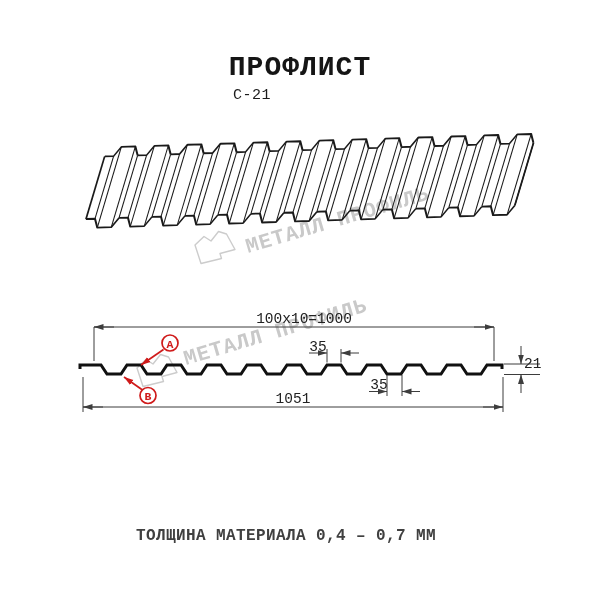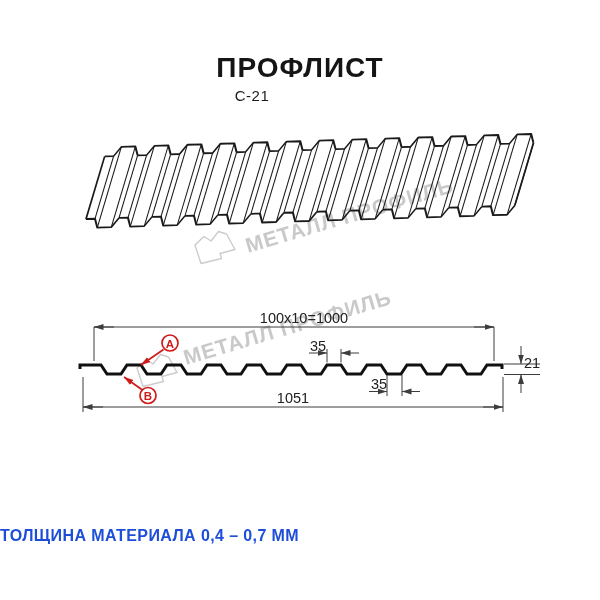--- a/index.html
+++ b/index.html
@@ -1,23 +1,23 @@
 <!DOCTYPE html>
 <html><head>
 <meta charset="utf-8">
 <style>
   html,body{margin:0;padding:0;background:#fff;}
   #stage{position:relative;width:600px;height:600px;background:#ffffff;overflow:hidden;
-         font-family:Liberation Sans, sans-serif;}
+         font-family:Liberation Mono, monospace;}
   .title{position:absolute;top:52px;left:0;width:600px;text-align:center;
          font-size:28px;font-weight:800;letter-spacing:1px;color:#151515;}
   .subtitle{position:absolute;top:87px;left:0;width:504px;text-align:center;
          font-size:15px;font-weight:400;letter-spacing:.5px;color:#1c1c1c;}
-  .caption{position:absolute;top:527px;left:0;width:572px;text-align:left;
-         font-size:16px;font-weight:700;letter-spacing:.4px;color:#1d4ed8;}
+  .caption{position:absolute;top:527px;left:0;width:572px;text-align:center;
+         font-size:16px;font-weight:700;letter-spacing:.4px;color:#404040;}
   svg{position:absolute;left:0;top:0;}
   
   .rib-line{stroke:#1a1a1a;stroke-width:1.1;fill:none;}
   .rib-edge{stroke:#1a1a1a;stroke-width:1.8;fill:none;stroke-linejoin:round;}
   
   .wm-text{font-size:21px;font-weight:700;letter-spacing:1px;fill:#c9c9c9;}
   .wm-logo{stroke:#cccccc;stroke-width:1.4;fill:none;stroke-linejoin:round;}
   
   .profile{stroke:#111111;stroke-width:3;fill:none;stroke-linejoin:miter;}
   .dim{stroke:#3d3d3d;stroke-width:1;fill:none;}

